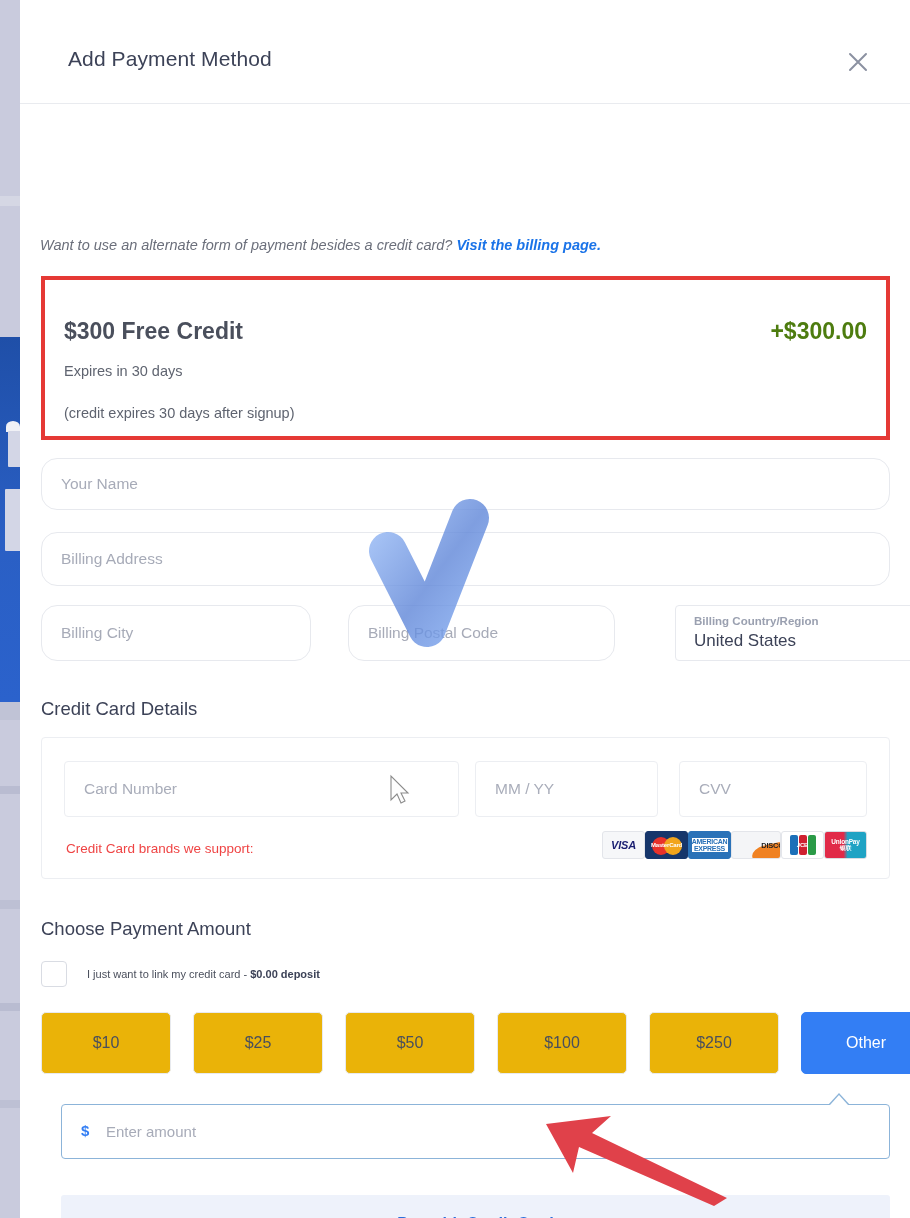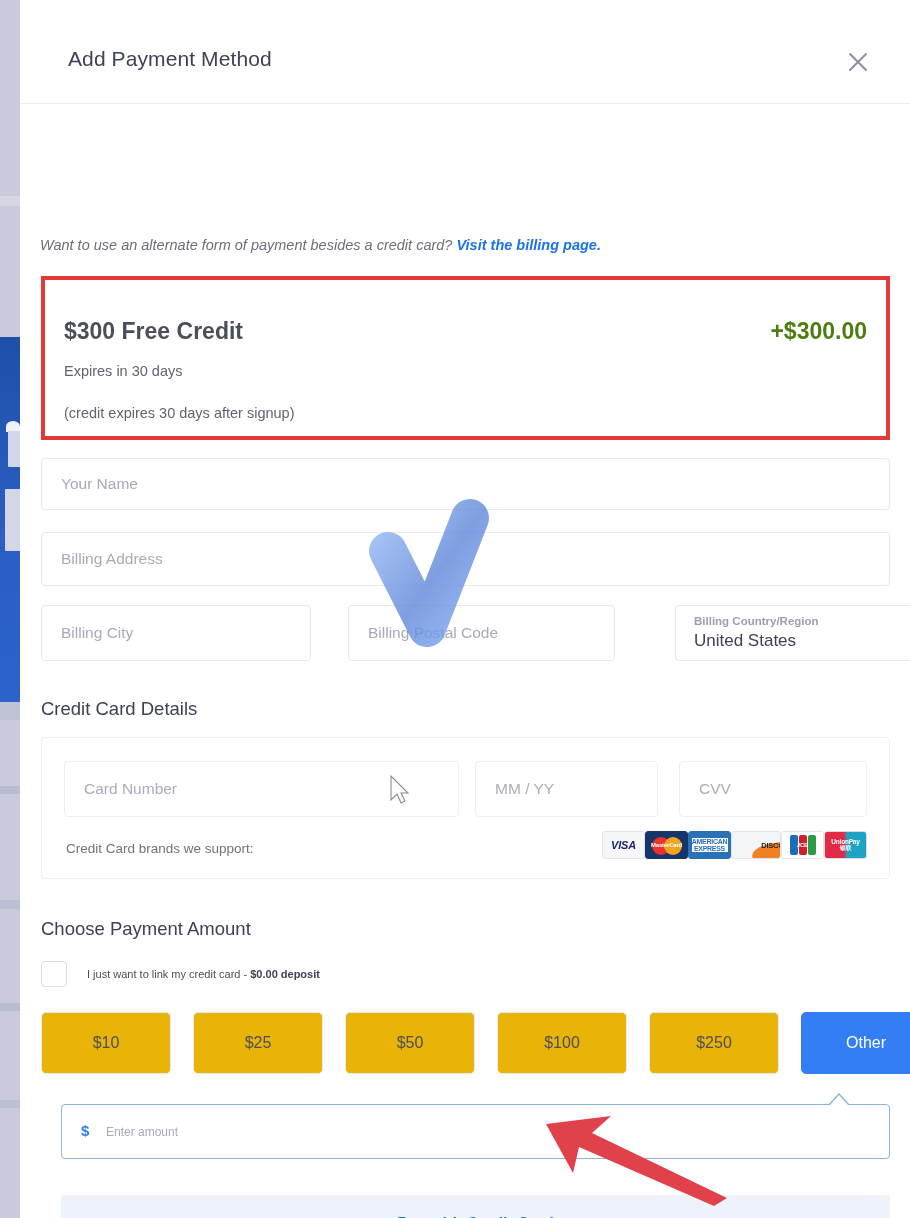--- a/index.html
+++ b/index.html
@@ -57,21 +57,21 @@
     position: absolute; left: 21px; top: 172px; width: 849px; height: 164px;
     border: 4px solid #e53935; background: #ffffff;
   }
   .credit-title { position: absolute; left: 19px; top: 38px; font-size: 23px; font-weight: bold; color: #4a4f5c; }
   .credit-amount { position: absolute; right: 19px; top: 38px; font-size: 23px; font-weight: bold; color: #4d7c0f; }
   .credit-sub1 { position: absolute; left: 19px; top: 83px; font-size: 14.5px; color: #5f6470; }
   .credit-sub2 { position: absolute; left: 19px; top: 125px; font-size: 14.5px; color: #5f6470; }
 
   
   .fld {
-    position: absolute; background: #ffffff; border: 1px solid #e7e9ee; border-radius: 4px;
+    position: absolute; background: #ffffff; border: 1px solid #e7e9ee; border-radius: 16px;
     font-size: 15.5px; color: #3c4257; font-family: "Liberation Sans", sans-serif;
     padding: 16px 19px;
   }
   .fld::placeholder { color: #a7abb8; }
   .fld-name    { left: 21px;  top: 354px; width: 849px; height: 52px; }
   .fld-address { left: 21px;  top: 428px; width: 849px; height: 54px; }
   .fld-city    { left: 21px;  top: 501px; width: 270px; height: 56px; }
   .fld-postal  { left: 328px; top: 501px; width: 267px; height: 56px; }
 
   .select-wrap {
@@ -93,21 +93,21 @@
   .cc-num  { position: absolute; left: 22px;  top: 23px; width: 395px; height: 56px; }
   .cc-exp  { position: absolute; left: 433px; top: 23px; width: 183px; height: 56px; }
   .cc-cvv  { position: absolute; left: 637px; top: 23px; width: 188px; height: 56px; }
   .cc-in {
     border: 1px solid #eceef2; border-radius: 4px; background: #fff;
     font-size: 15.5px; color: #3c4257; padding: 0 19px;
     font-family: "Liberation Sans", sans-serif;
   }
   .cc-in::placeholder { color: #a9adba; }
 
-  .brands-label { position: absolute; left: 24px; top: 103px; font-size: 13.5px; color: #737373; }
+  .brands-label { position: absolute; left: 24px; top: 103px; font-size: 13.5px; color: #ef4444; }
   .brands { position: absolute; right: 22px; top: 93px; display: flex; align-items: center; }
   .brand {
     width: 43px; height: 28px; border-radius: 3px; overflow: hidden;
     display: flex; align-items: center; justify-content: center;
     font-size: 7.5px; font-weight: bold; letter-spacing: -0.2px;
     border: 1px solid #e3e5ea;
   }
   .b-visa { background: #f6f7f9; color: #1a1f71; }
   .b-visa span { font-size: 11px; font-style: italic; font-weight: bold; }
   .b-mc { background: #16366b; position: relative; border-color: #16366b; }
@@ -151,21 +151,21 @@
     position: absolute; left: 768px; top: -10px; width: 18px; height: 10px;
     background: #fff; clip-path: polygon(50% 0, 100% 100%, 0 100%);
   }
   .amount-input-wrap .notch-b {
     position: absolute; left: 766px; top: -12px; width: 22px; height: 12px;
     background: #8cb4d9; clip-path: polygon(50% 0, 100% 100%, 0 100%);
   }
   .dollar-sign { position: absolute; left: 19px; top: 17px; font-size: 15px; font-weight: bold; color: #337ef4; }
   .amount-input {
     position: absolute; left: 44px; top: 0; width: 770px; height: 53px;
-    border: none; outline: none; background: transparent; font-size: 12px; color: #4d7c0f;
+    border: none; outline: none; background: transparent; font-size: 15px; color: #4d7c0f;
     font-family: "Liberation Sans", sans-serif;
   }
   .amount-input::placeholder { color: #a7abb8; }
 
   .pay-btn {
     position: absolute; left: 41px; top: 1091px; width: 829px; height: 58px;
     background: #eef2fb; border: none; border-radius: 3px;
     color: #2a6fdb; font-size: 16px; font-weight: bold; cursor: pointer;
     font-family: "Liberation Sans", sans-serif;
   }

